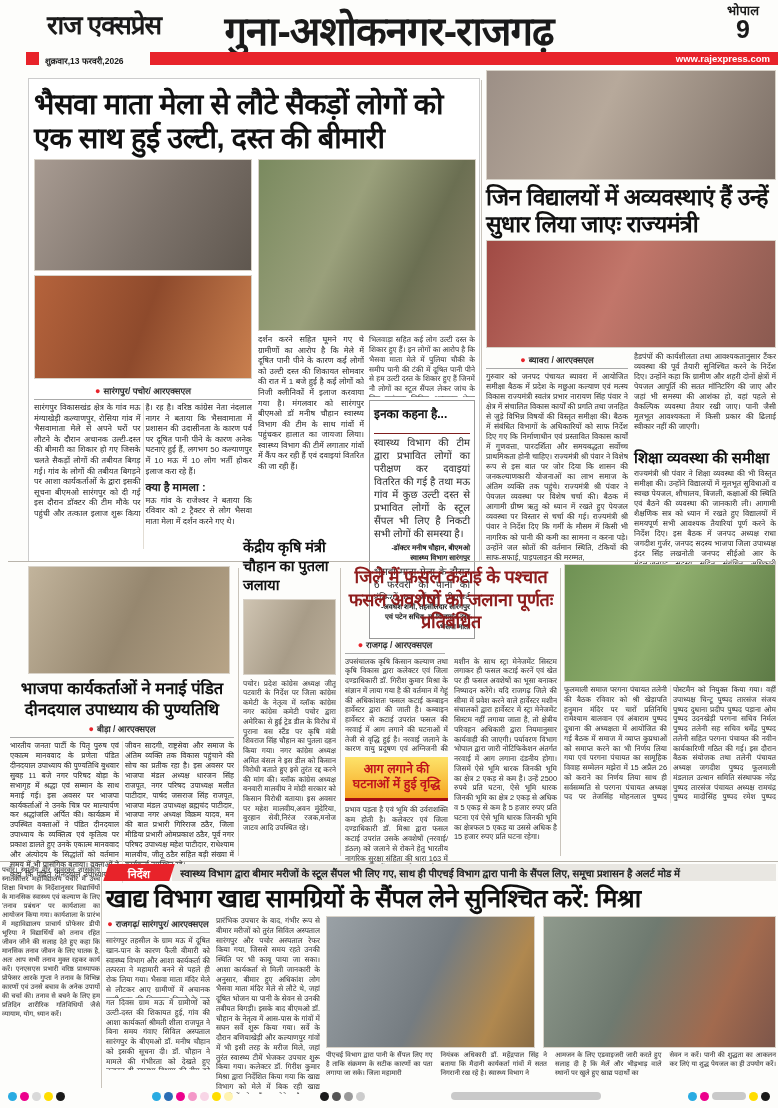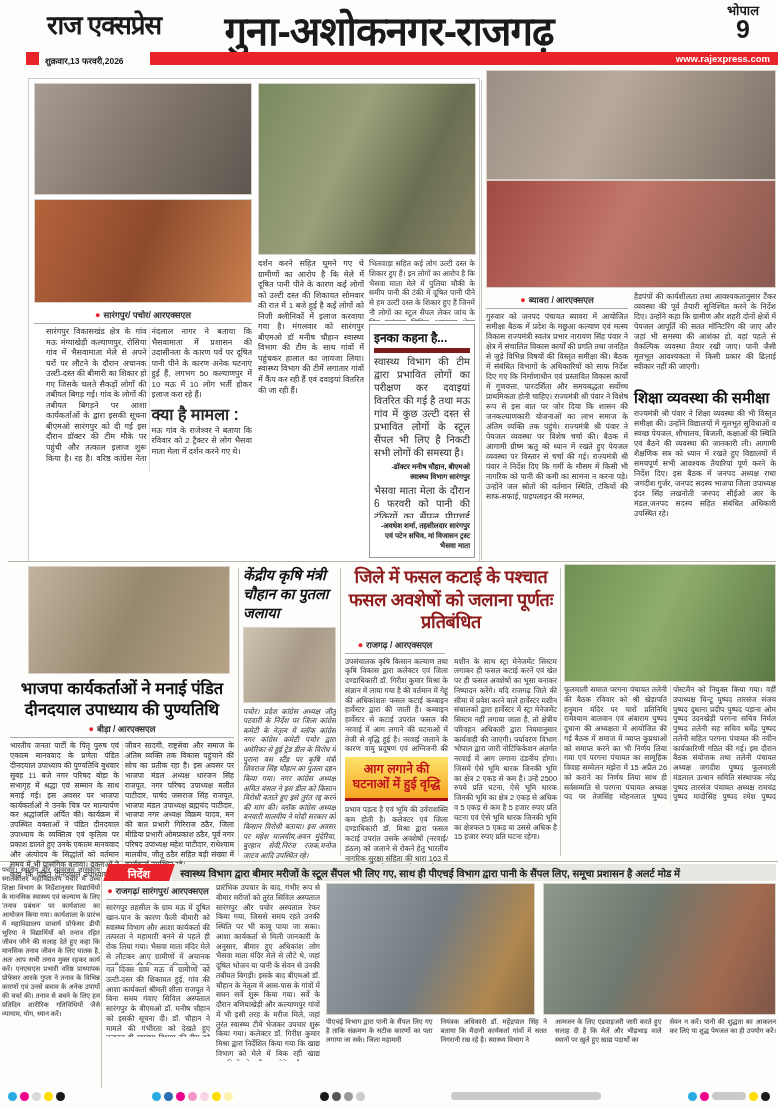--- a/index.html
+++ b/index.html
@@ -34,46 +34,46 @@
 
   
   #lead-story{left:28px;top:78px;width:452px;height:484px;border:1px solid #ccc;
               box-sizing:border-box;padding:4px 5px;background:#fff;}
   #lead-story .kicker{font-size:10.5px;font-weight:bold;text-align:center;
       border-top:1px solid #888;border-bottom:1px solid #888;padding:3px 0;}
   #lead-story h1{font-size:29px;line-height:1.16;margin:5px 0 4px;letter-spacing:-0.5px;}
   .lead-cols{display:flex;gap:6px;}
   .lead-colL{width:218px;flex:none;}
   .lead-colR{width:218px;flex:none;}
-  .lead-colL .minicols{column-count:2;column-gap:5px;column-rule:1px solid #e2ddd4;height:146px;margin-left:12px;}
-  .lead-sub{font-size:16px;font-weight:bold;display:block;margin:3px 0 1px;}
+  .lead-colL .minicols{column-count:2;column-gap:5px;column-rule:1px solid #e2ddd4;height:146px;}
+  .lead-sub{font-size:11px;font-weight:bold;display:block;margin:3px 0 1px;}
   .lead-colR .row{display:flex;gap:5px;}
   .lead-colR .row > div{width:106px;flex:none;}
   .quotebox{border:1px solid #999;padding:4px;margin-top:3px;background:#fff;}
-  .quotebox .qtitle{font-size:12px;border-bottom:5px solid #7f1d1d;padding-bottom:2px;margin-bottom:2px;}
+  .quotebox .qtitle{font-size:12px;border-bottom:1px solid #7f1d1d;padding-bottom:11px;margin-bottom:2px;}
   .quotebox .q{font-size:10px;line-height:1.3;text-align:justify;color:#2a2a2a;}
   .quotebox .qa{font-size:7.2px;font-weight:bold;text-align:right;margin:2px 0 3px;}
 
   
   #minister-vrule{left:481px;top:80px;height:480px;}
   #minister-story{left:486px;top:70px;width:290px;height:492px;}
   #minister-story h2{font-size:23px;line-height:1.18;letter-spacing:-0.5px;margin:4px 0 2px;}
   #minister-story .deck{font-size:11.5px;font-weight:bold;padding:1px 0 4px;}
   #minister-story .row{display:flex;gap:6px;}
   #minister-story .row > div{width:142px;flex:none;}
   #minister-story h3{font-size:15px;margin:3px 0 2px;}
 
   #mid-rule-top{left:8px;top:561px;width:768px;}
   #mid-rule-bot{left:0px;top:861px;width:778px;}
 
   
   #bjp-story{left:10px;top:566px;width:224px;height:292px;}
   #bjp-story h2{font-size:16.5px;line-height:1.25;text-align:center;margin:4px 0 2px;}
   
-  #effigy-story{left:243px;top:566px;width:93px;height:292px;font-style:italic;}
+  #effigy-story{left:243px;top:538px;width:93px;height:292px;}
   #effigy-story h2{font-size:14.5px;line-height:1.3;margin-bottom:4px;}
   
   #burning-story{left:345px;top:566px;width:212px;height:292px;}
   #burning-story h2{font-size:18px;line-height:1.25;text-align:center;color:#8e1c1c;margin-bottom:3px;letter-spacing:-0.3px;}
   #burning-story .row{display:flex;gap:6px;}
   #burning-story .row > div{width:103px;flex:none;}
   .alertbox{background:linear-gradient(#fde36a,#f6a623);color:#c1121c;font-weight:bold;
             font-size:12.5px;text-align:center;padding:5px 3px;border-bottom:3px solid #a50e14;
             margin:4px 0;line-height:1.25;}
   
@@ -135,20 +135,21 @@
   <div class="city">भोपाल</div>
   <div class="pageno">9</div>
 </div>
 <div class="abs" id="red-square"></div>
 <div class="abs" id="masthead-date">शुक्रवार,13 फरवरी,2026</div>
 <div class="abs" id="red-bar">
   <span class="site">www.rajexpress.com</span>
 </div>
 
 <div class="abs" id="lead-story">
+  <h1>भैसवा माता मेला से लौटे सैकड़ों लोगों को एक साथ हुई उल्टी, दस्त की बीमारी</h1>
   <div class="lead-cols">
     <div class="lead-colL">
       <div class="photo ph-lead1" style="height:112px;margin-bottom:4px;"></div>
       <div class="photo ph-lead2" style="height:104px;margin-bottom:4px;"></div>
       <div class="byline"><span class="dot">●</span><span>सारंगपुर/ पचोर/ आरएक्सएल</span></div>
       <div class="minicols body-txt">
         <span>सारंगपुर विकासखंड क्षेत्र के गांव मऊ मंग्याखेड़ी कल्याणपुर, रोसिया गांव में भैसवामाता मेले से अपने घरों पर लौटने के दौरान अचानक उल्टी-दस्त की बीमारी का शिकार हो गए जिसके चलते सैकड़ों लोगों की तबीयत बिगड़ गई। गांव के लोगों की तबीयत बिगड़ने पर आशा कार्यकर्ताओं के द्वारा इसकी सूचना बीएमओ सारंगपुर को दी गई इस दौरान डॉक्टर की टीम मौके पर पहुंची और तत्काल इलाज शुरू किया है।</span>
         <span>रह है। वरिष्ठ कांग्रेस नेता नंदलाल नागर ने बताया कि भैसवामाता में प्रशासन की उदासीनता के कारण पर्व पर दूषित पानी पीने के कारण अनेक घटनाएं हुई हैं, लगभग 50 कल्याणपुर में 10 मऊ में 10 लोग भर्ती होकर इलाज करा रहे हैं।</span>
         <span class="lead-sub">क्या है मामला :</span>
         <span>मऊ गांव के राजेश्वर ने बताया कि रविवार को 2 ट्रैक्टर से लोग भैसवा माता मेला में दर्शन करने गए थे।</span>
@@ -169,20 +170,21 @@
           </div>
         </div>
       </div>
     </div>
   </div>
 </div>
 
 <div class="abs vrule" id="minister-vrule"></div>
 <div class="abs" id="minister-story">
   <div class="photo ph-min1" style="height:110px;"></div>
+  <h2>जिन विद्यालयों में अव्यवस्थाएं हैं उन्हें सुधार लिया जाएः राज्यमंत्री</h2>
   <div class="photo ph-min2" style="height:108px;margin-bottom:4px;"></div>
   <div class="row">
     <div>
       <div class="byline"><span class="dot">●</span><span>ब्यावरा / आरएक्सएल</span></div>
       <div class="body-txt" style="height:228px;font-size:7.6px;">गुरुवार को जनपद पंचायत ब्यावरा में आयोजित समीक्षा बैठक में प्रदेश के मछुआ कल्याण एवं मत्स्य विकास राज्यमंत्री स्वतंत्र प्रभार नारायण सिंह पंवार ने क्षेत्र में संचालित विकास कार्यों की प्रगति तथा जनहित से जुड़े विभिन्न विषयों की विस्तृत समीक्षा की। बैठक में संबंधित विभागों के अधिकारियों को साफ निर्देश दिए गए कि निर्माणाधीन एवं प्रस्तावित विकास कार्यों में गुणवत्ता, पारदर्शिता और समयबद्धता सर्वोच्च प्राथमिकता होनी चाहिए। राज्यमंत्री श्री पंवार ने विशेष रूप से इस बात पर जोर दिया कि शासन की जनकल्याणकारी योजनाओं का लाभ समाज के अंतिम व्यक्ति तक पहुंचे। राज्यमंत्री श्री पंवार ने पेयजल व्यवस्था पर विशेष चर्चा की। बैठक में आगामी ग्रीष्म ऋतु को ध्यान में रखते हुए पेयजल व्यवस्था पर विस्तार से चर्चा की गई। राज्यमंत्री श्री पंवार ने निर्देश दिए कि गर्मी के मौसम में किसी भी नागरिक को पानी की कमी का सामना न करना पड़े। उन्होंने जल स्रोतों की वर्तमान स्थिति, टंकियों की साफ-सफाई, पाइपलाइन की मरम्मत,</div>
     </div>
     <div>
       <div class="body-txt" style="height:92px;font-size:7.6px;">हैडपंपों की कार्यशीलता तथा आवश्यकतानुसार टैंकर व्यवस्था की पूर्व तैयारी सुनिश्चित करने के निर्देश दिए। उन्होंने कहा कि ग्रामीण और शहरी दोनों क्षेत्रों में पेयजल आपूर्ति की सतत मॉनिटरिंग की जाए और जहां भी समस्या की आशंका हो, वहां पहले से वैकल्पिक व्यवस्था तैयार रखी जाए। पानी जैसी मूलभूत आवश्यकता में किसी प्रकार की ढिलाई स्वीकार नहीं की जाएगी।</div>
       <h3>शिक्षा व्यवस्था की समीक्षा</h3>
       <div class="body-txt" style="height:130px;font-size:7.6px;">राज्यमंत्री श्री पंवार ने शिक्षा व्यवस्था की भी विस्तृत समीक्षा की। उन्होंने विद्यालयों में मूलभूत सुविधाओं व स्वच्छ पेयजल, शौचालय, बिजली, कक्षाओं की स्थिति एवं बैठने की व्यवस्था की जानकारी ली। आगामी शैक्षणिक सत्र को ध्यान में रखते हुए विद्यालयों में समयपूर्ण सभी आवश्यक तैयारियां पूर्ण करने के निर्देश दिए। इस बैठक में जनपद अध्यक्ष राधा जगदीश गुर्जर, जनपद सदस्य भाजपा जिला उपाध्यक्ष इंदर सिंह लखनोती जनपद सीईओ आर के मंडल,जनपद सदस्य सहित संबंधित अधिकारी उपस्थित रहे।</div>
@@ -232,20 +234,21 @@
 </div>
 
 <div class="abs vrule" id="food-vrule"></div>
 <div class="abs" id="food-story">
   <div class="tagbar">
     <div class="tag">
         <span>निर्देश</span>
       </div>
     <div class="kbar">स्वास्थ्य विभाग द्वारा बीमार मरीजों के स्टूल सैंपल भी लिए गए, साथ ही पीएचई विभाग द्वारा पानी के सैंपल लिए, समूचा प्रशासन है अलर्ट मोड में</div>
   </div>
+  <h1>खाद्य विभाग खाद्य सामग्रियों के सैंपल लेने सुनिश्चित करें: मिश्रा</h1>
   <div class="content">
     <div class="fc">
       <div class="byline"><span class="dot">●</span><span>राजगढ़/ सारंगपुर/ आरएक्सएल</span></div>
       <div class="body-txt" style="height:62px;">सारंगपुर तहसील के ग्राम मऊ में दूषित खान-पान के कारण फैली बीमारी को स्वास्थ्य विभाग और आशा कार्यकर्ता की तत्परता ने महामारी बनने से पहले ही रोक लिया गया। भैसवा माता मंदिर मेले से लौटकर आए ग्रामीणों में अचानक उल्टी-दस्त की शिकायत मिलने के बाद प्रशासन पूरी तरह अलर्ट मोड पर है।</div>
       <div class="body-txt" style="height:72px;">गत दिवस ग्राम मऊ में ग्रामीणों को उल्टी-दस्त की शिकायत हुई, गांव की आशा कार्यकर्ता श्रीमती शीला राजपूत ने बिना समय गंवाए सिविल अस्पताल सारंगपुर के बीएमओ डॉ. मनीष चौहान को इसकी सूचना दी। डॉ. चौहान ने मामले की गंभीरता को देखते हुए तत्काल ही स्वास्थ्य विभाग की टीम को मौके पर भेजा और लोगों का उपचार शुरू करा दिया।</div>
     </div>
     <div class="fc">
       <div class="body-txt" style="height:178px;">प्रारंभिक उपचार के बाद, गंभीर रूप से बीमार मरीजों को तुरंत सिविल अस्पताल सारंगपुर और पचोर अस्पताल रेफर किया गया, जिससे समय रहते उनकी स्थिति पर भी काबू पाया जा सका। आशा कार्यकर्ता से मिली जानकारी के अनुसार, बीमार हुए अधिकांश लोग भैसवा माता मंदिर मेले से लौटे थे, जहां दूषित भोजन या पानी के सेवन से उनकी तबीयत बिगड़ी। इसके बाद बीएमओ डॉ. चौहान के नेतृत्व में आस-पास के गांवों में सघन सर्वे शुरू किया गया। सर्वे के दौरान बणियाखेड़ी और कल्याणपुर गांवों में भी इसी तरह के मरीज मिले, जहां तुरंत स्वास्थ्य टीमें भेजकर उपचार शुरू किया गया। कलेक्टर डॉ. गिरीश कुमार मिश्रा द्वारा निर्देशित किया गया कि खाद्य विभाग को मेले में बिक रही खाद्य सामग्रियों के सैंपल लेने और शुद्ध पेयजल सुनिश्चित करने के साथ ही स्वास्थ्य विभाग द्वारा बीमार मरीजों के स्टूल सैंपल भी लिए गए। साथ</div>
     </div>
     <div class="fright">

